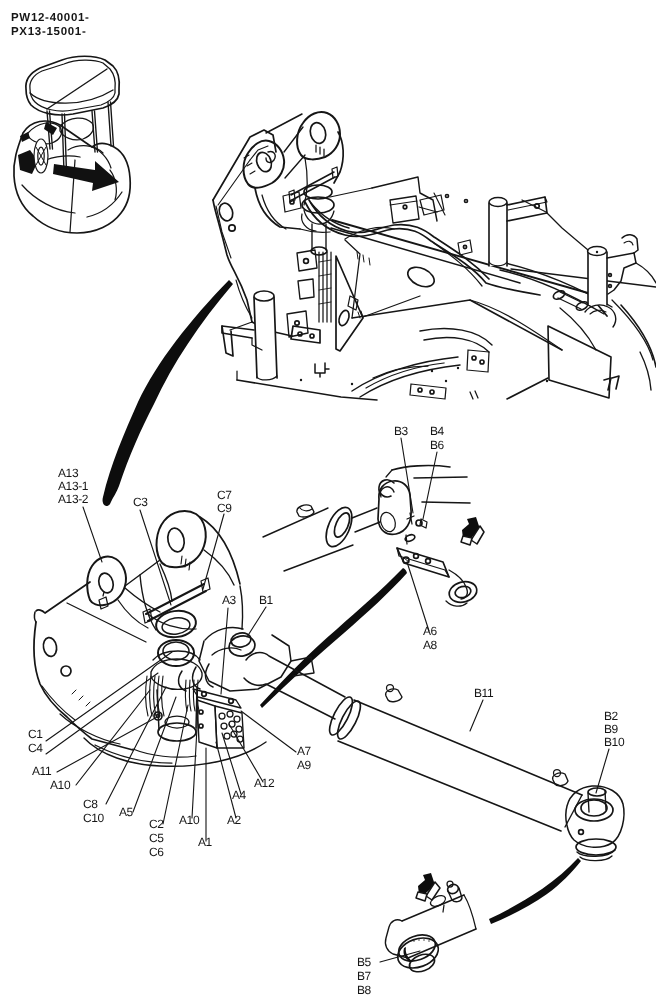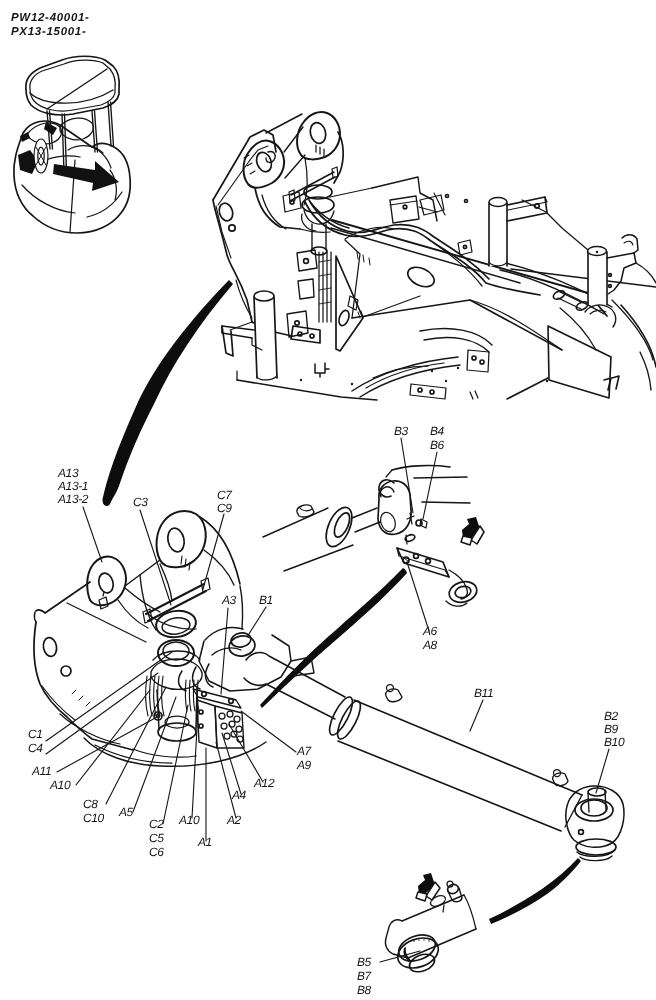--- a/index.html
+++ b/index.html
@@ -1,15 +1,15 @@
 <!DOCTYPE html>
 <html><head><meta charset="utf-8"><title>Parts Diagram</title>
 <style>
 html,body{margin:0;padding:0;background:#fff;}
-#page{position:relative;width:656px;height:1000px;background:#fff;overflow:hidden;font-style:italic;}
+#page{position:relative;width:656px;height:1000px;background:#fff;overflow:hidden;}
 </style></head>
 <body>
 <div id="page"><svg xmlns="http://www.w3.org/2000/svg" width="656" height="1000" viewBox="0 0 656 1000">
       <rect width="656" height="1000" fill="#ffffff"></rect>
       <g stroke-linecap="round" stroke-linejoin="round" font-family="Liberation Sans, sans-serif" fill="#161616" text-rendering="geometricPrecision">
         <text x="11" y="21" font-size="11.5" letter-spacing="0.7" text-anchor="start" font-weight="bold">PW12-40001-</text>
         <text x="11" y="35" font-size="11.5" letter-spacing="0.7" text-anchor="start" font-weight="bold">PX13-15001-</text>
         <path d="M26,89 C25,80 30,73 40,68 L62,60 C75,55 95,55 105,60 L113,66 C118,71 120,79 119,89 L119,94 C118,100 112,105 103,108 L73,114 C56,117 39,113 31,105 C27,100 26,95 26,89 Z" fill="none" stroke="#161616" stroke-width="1.69"></path>
         <path d="M30,89 C29,82 33,75 42,71 L64,64 C76,59 94,59 103,63 L110,69 C114,74 116,81 115,89 L115,93 C114,98 109,102 101,105 L73,110 C58,113 42,109 35,102 C31,98 30,94 30,89 Z" fill="none" stroke="#161616" stroke-width="1.25"></path>
         <path d="M47,109 L107,69" fill="none" stroke="#161616" stroke-width="1.38"></path>

